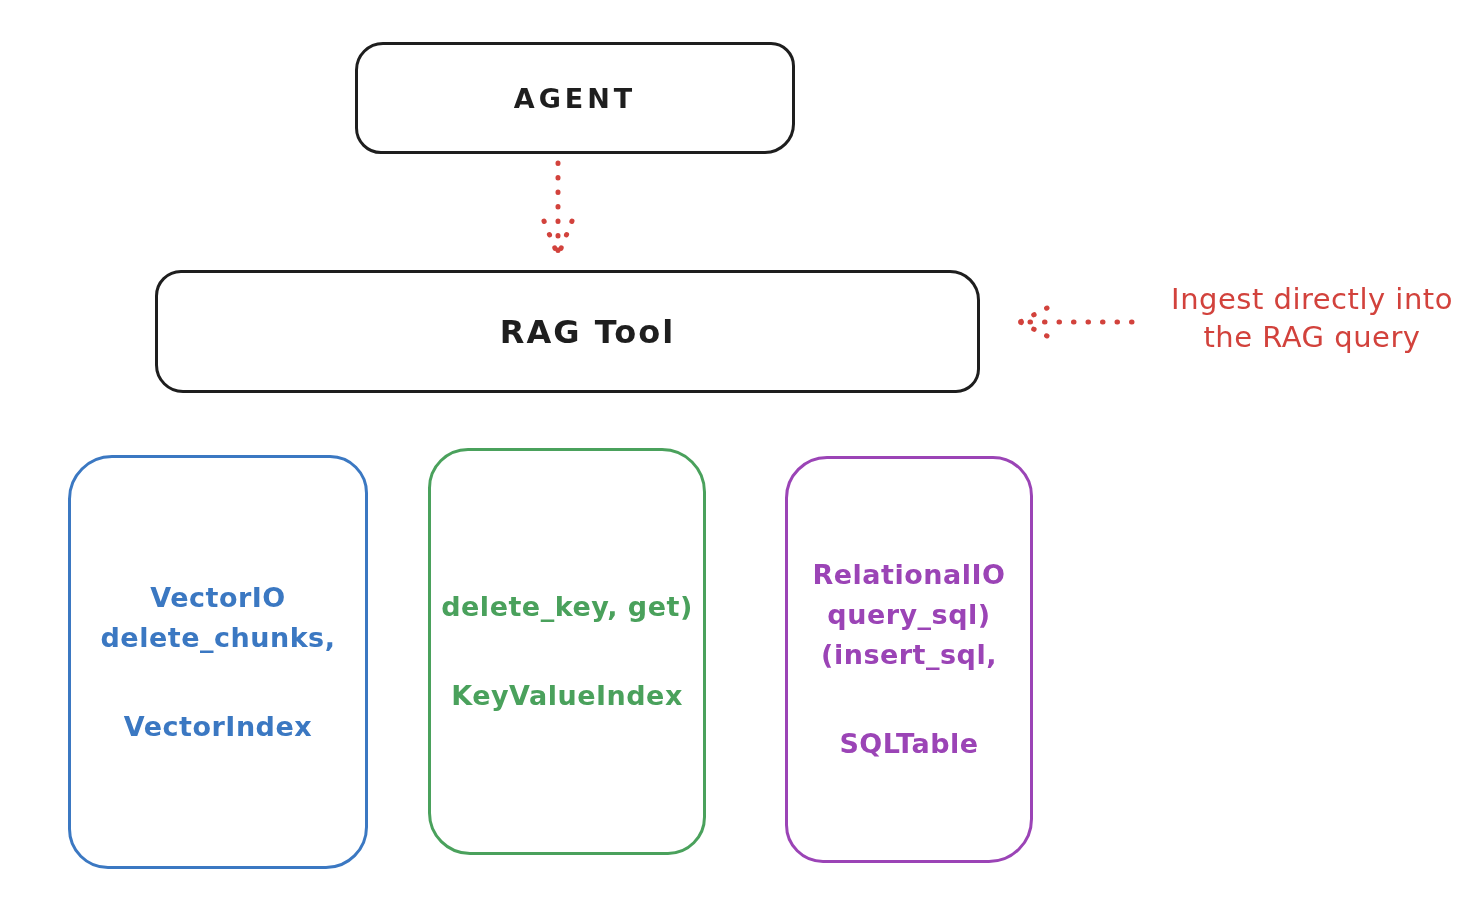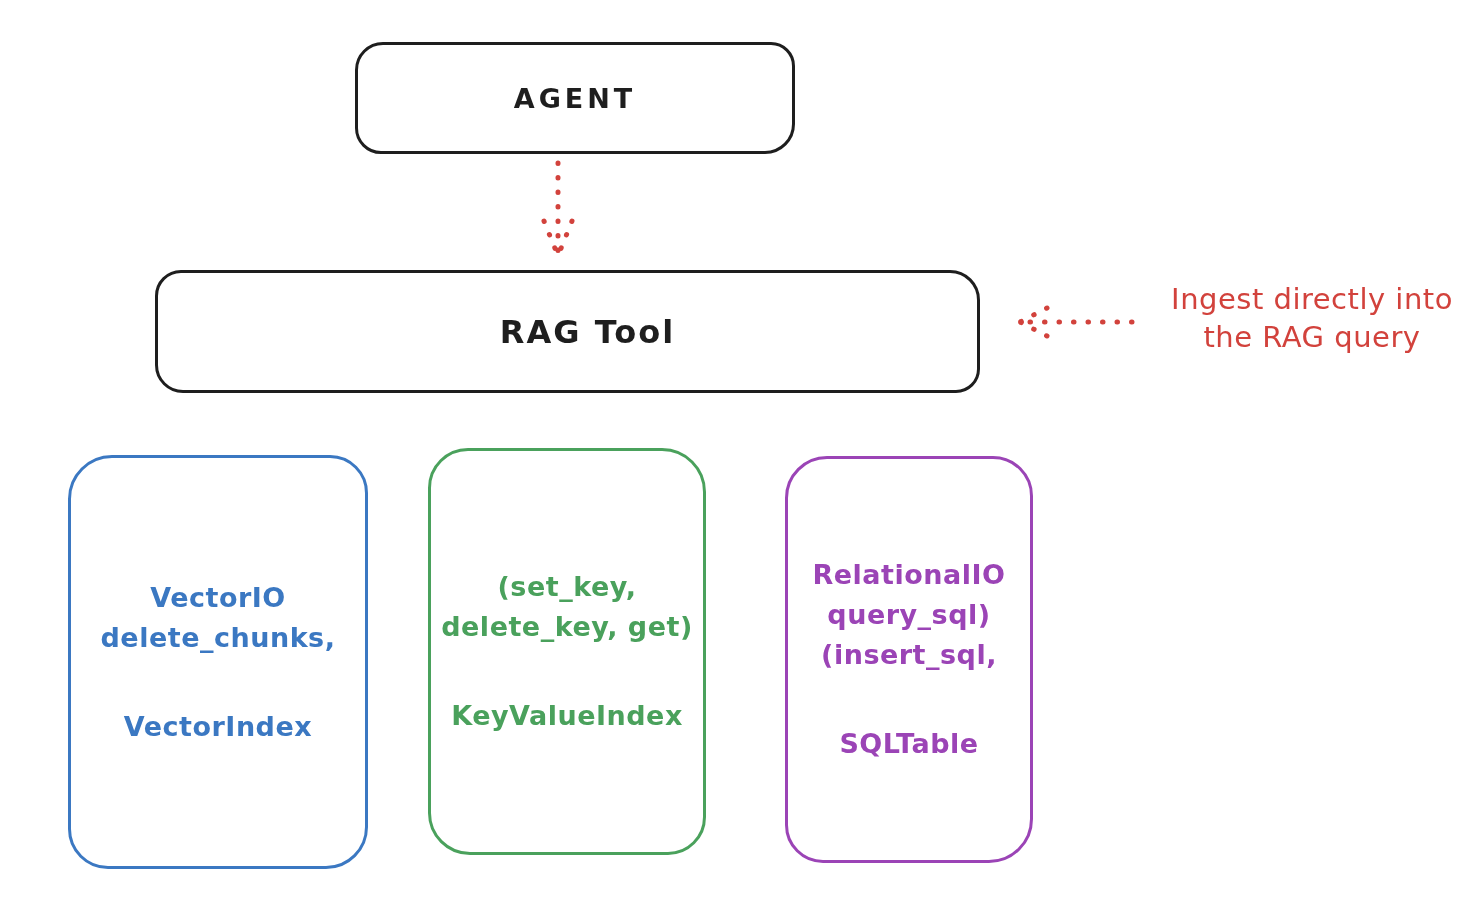--- a/index.html
+++ b/index.html
@@ -108,21 +108,20 @@
   <div class="store store-vector" style="border-color: rgb(59, 120, 194); color: rgb(59, 120, 194);">
     <div>
       <div>VectorIO</div>
       <div>delete_chunks,</div>
     </div>
     <div class="store-index">VectorIndex</div>
   </div>
 
   <div class="store store-keyvalue" style="border-color: rgb(74, 161, 92); color: rgb(74, 161, 92);">
     <div>
-      <div>(set_key,</div>
       <div>delete_key, get)</div>
     </div>
     <div class="store-index">KeyValueIndex</div>
   </div>
 
   <div class="store store-relational" style="border-color: rgb(155, 68, 182); color: rgb(155, 68, 182);">
     <div>
       <div>RelationalIO</div>
       <div>query_sql)</div>
       <div>(insert_sql,</div>

